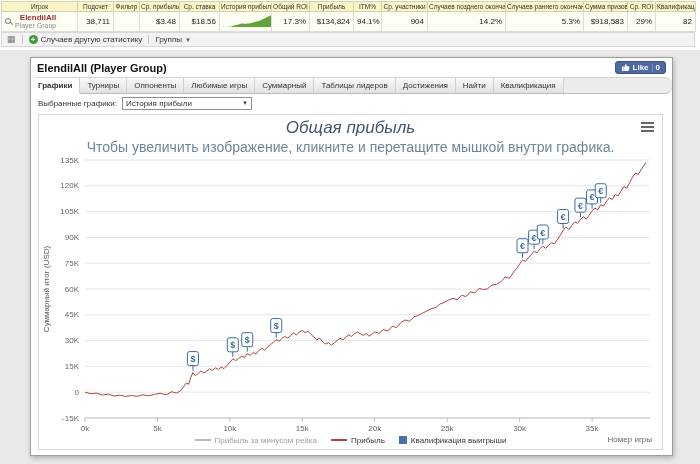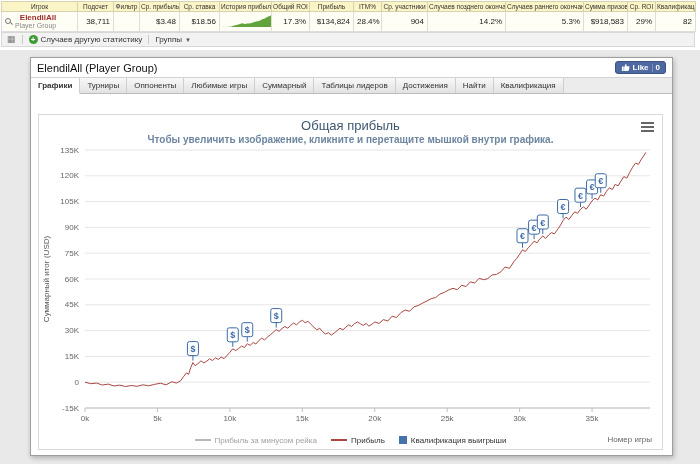--- a/index.html
+++ b/index.html
@@ -30,41 +30,41 @@
   .gridicon{font-size:9px;color:#7a7a7a;line-height:9px;cursor:pointer;}
   .plus{display:inline-block;width:9px;height:9px;border-radius:50%;background:#3f9c35;color:#fff;
        font-size:8px;line-height:9px;text-align:center;font-weight:bold;}
   .tb-link{display:inline-flex;align-items:center;gap:3px;cursor:pointer;color:#333;}
   .caret{font-size:6px;color:#555;}
 
   
   .panel{position:absolute;left:30px;top:57px;width:643px;height:399px;background:#fff;
        border:1px solid #9e9e9e;box-sizing:border-box;box-shadow:1px 2px 5px rgba(0,0,0,.25);}
   .panel-header{height:19px;display:flex;align-items:center;padding:0 6px;}
-  .ptitle{font-size:11px;font-weight:normal;color:#111;}
+  .ptitle{font-size:11px;font-weight:bold;color:#111;}
   .like{margin-left:auto;display:inline-flex;align-items:center;gap:3px;background:#4e69a2;color:#fff;
        border:1px solid #3b5284;border-radius:3px;padding:1px 5px;font-size:8px;font-weight:bold;cursor:pointer;}
   .likesep{width:1px;height:8px;background:#7c90bb;}
 
   .tabs{display:flex;height:17px;background:#ececec;border-top:1px solid #d2d2d2;border-bottom:1px solid #bdbdbd;
-       font-size:8px;box-sizing:border-box;}
+       font-size:8px;box-sizing:border-box;border-radius:7px;}
   .tab{padding:3px 7px 0;border-right:1px solid #cfcfcf;color:#333;cursor:pointer;
        background:linear-gradient(#f8f8f8,#e2e2e2);white-space:nowrap;}
   .tab.active{background:#fff;font-weight:bold;position:relative;margin-bottom:-1px;border-bottom:1px solid #fff;}
 
   .graphsel{height:18px;display:flex;align-items:center;gap:5px;padding:0 7px;font-size:8px;color:#333;}
   .select{border:1px solid #8f8f8f;background:#fff;height:13px;min-width:130px;display:inline-flex;
        align-items:center;justify-content:space-between;padding:0 3px;font-size:8px;cursor:pointer;box-sizing:border-box;}
   .selarrow{font-size:6px;color:#444;}
 
   
   .chart{position:absolute;left:7px;top:56px;width:625px;height:336px;border:1px solid #d9d9d9;
        background:#fff;box-sizing:border-box;}
-  .ctitle{text-align:center;font-size:13px;color:#3E576F;padding-top:3px;}
-  .csub{text-align:center;font-size:10px;color:#6D869F;padding-top:1px;font-weight:bold;}
+  .ctitle{text-align:center;font-size:17px;color:#3E576F;padding-top:3px;font-style:italic;}
+  .csub{text-align:center;font-size:14px;color:#6D869F;padding-top:1px;}
   .burger{position:absolute;top:5px;right:8px;width:13px;cursor:pointer;}
   .burger i{display:block;height:2px;background:#666;margin:2px 0;}
   .legendrow{position:absolute;left:0;right:0;bottom:2px;height:14px;display:flex;align-items:center;
        justify-content:center;gap:14px;font-size:8px;}
   .litem{display:inline-flex;align-items:center;gap:4px;cursor:pointer;text-align:right;}
   .lswatch.line{width:16px;height:2px;}
   .lswatch.square{width:8px;height:8px;}
   .xaxis-title{position:absolute;right:10px;bottom:3px;font-size:8px;color:#666;}
 </style>
 </head>
@@ -125,21 +125,21 @@
         <td></td>
         <td>$3.48</td>
         <td>$18.56</td>
         <td class="hist-cell">
           <svg id="spark" width="50" height="13">
               <polygon points="0,13 0.0,12.7 3.1,12.9 6.2,12.8 8.7,12.4 10.0,11.7 11.5,11.4 13.1,10.9 14.6,10.7 16.2,10.2 17.7,9.7 19.2,9.3 20.8,9.8 22.3,9.9 23.8,9.5 25.4,9.6 27.6,9.2 29.9,8.4 32.2,7.7 34.5,7.3 36.8,6.7 38.7,5.5 40.3,4.9 41.8,4.4 43.3,3.4 44.9,2.8 46.4,2.1 47.9,1.5 49.5,0.3 50,13" fill="#63a33c" stroke="none"></polygon>
             </svg>
         </td>
         <td>17.3%</td>
         <td>$134,824</td>
-        <td>28.4%</td>
+        <td>94.1%</td>
         <td>904</td>
         <td>14.2%</td>
         <td>5.3%</td>
         <td>$918,583</td>
         <td>29%</td>
         <td>82</td>
       </tr>
     </tbody>
   </table>
 
@@ -175,20 +175,27 @@
       <span class="tab">Турниры</span>
       <span class="tab">Оппоненты</span>
       <span class="tab">Любимые игры</span>
       <span class="tab">Суммарный</span>
       <span class="tab">Таблицы лидеров</span>
       <span class="tab">Достижения</span>
       <span class="tab">Найти</span>
       <span class="tab">Квалификация</span>
     </div>
 
+    <div class="graphsel">
+      <span>Выбранные графики:</span>
+      <span class="select">
+        <span>История прибыли</span>
+        <span class="selarrow">▼</span>
+      </span>
+    </div>
 
     <div class="chart">
       <div class="ctitle">Общая прибыль</div>
       <div class="csub">Чтобы увеличить изображение, кликните и перетащите мышкой внутри графика.</div>
       <div class="burger">
           <i></i>
           <i></i>
           <i></i>
         </div>
       <svg id="plot" width="623" height="282">

